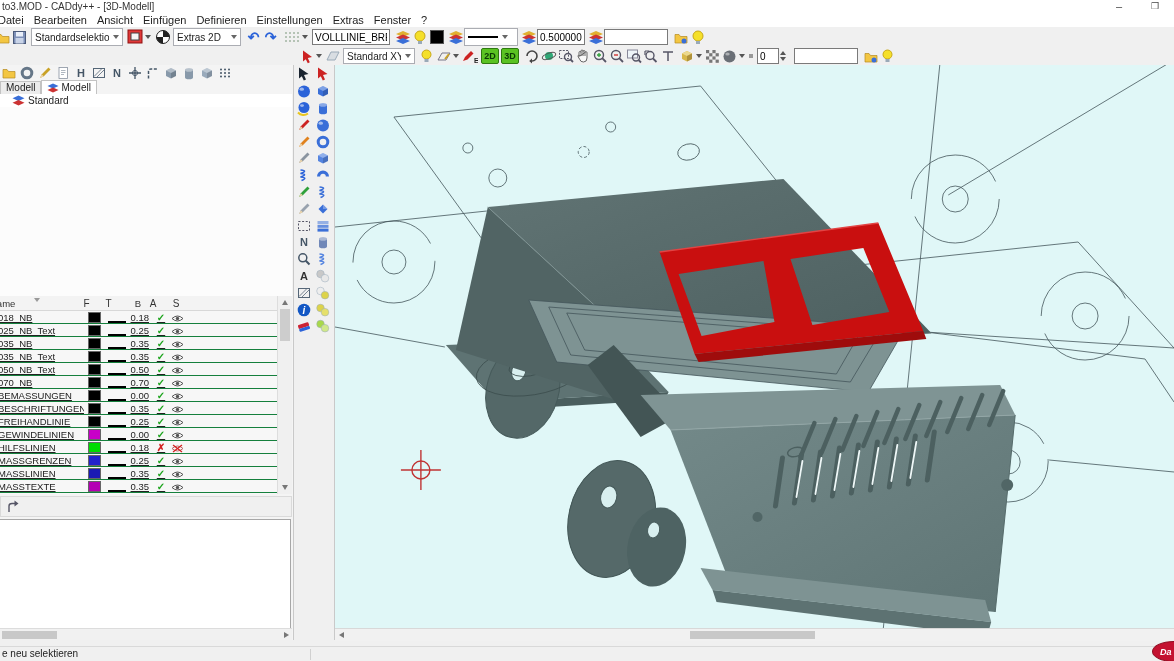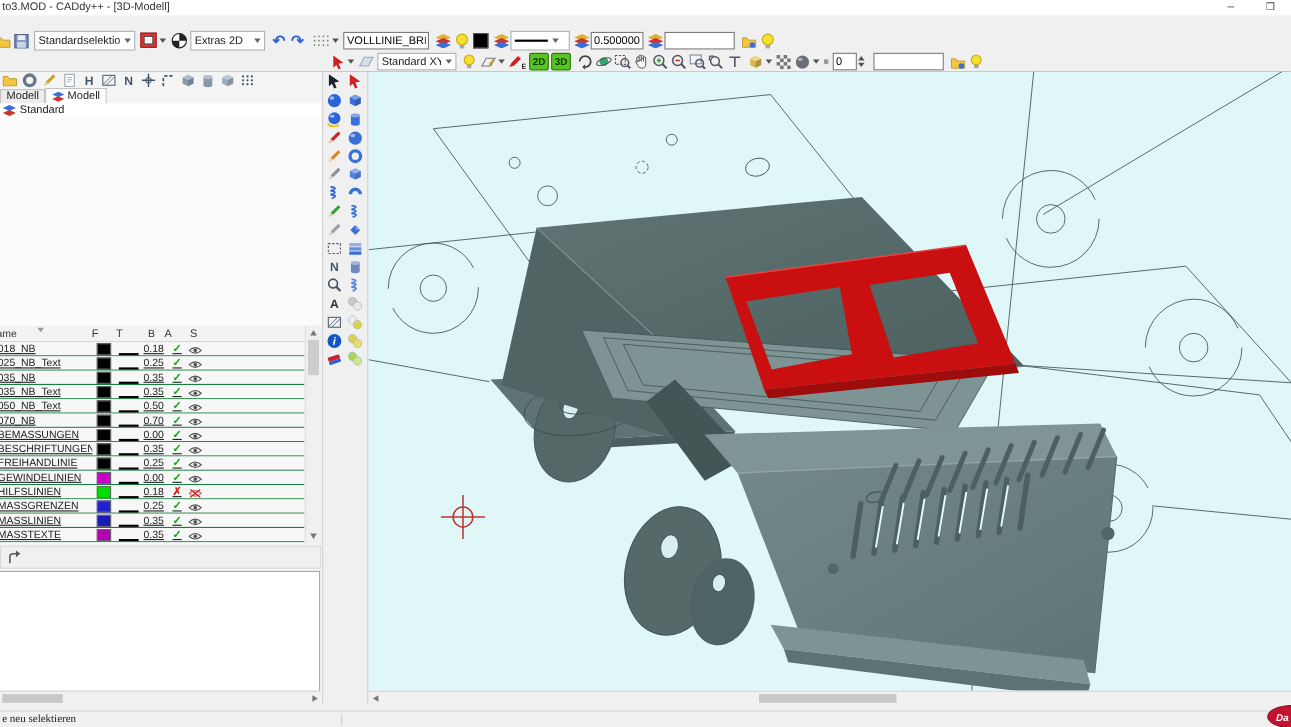--- a/index.html
+++ b/index.html
@@ -39,21 +39,21 @@
   .spin-down{border-top:4px solid #555;}
   
   .leftpanel{position:absolute;top:65px;left:0;width:293px;height:575px;background:#f4f4f4;
              border-right:1px solid #c9c9c9;overflow:hidden;}
   .ptoolbar{position:absolute;top:0;left:0;right:0;height:16px;display:flex;align-items:center;}
   .tabs{position:absolute;top:16px;left:0;right:0;height:13px;display:flex;align-items:flex-end;}
   .tab{height:12px;padding:0 5px;font-size:10px;line-height:12px;border:1px solid #c3c3c3;border-bottom:none;
        background:#ececec;display:flex;align-items:center;gap:2px;}
   .tab.active{background:#fff;height:13px;}
   .tree{position:absolute;top:29px;left:0;right:1px;height:13px;background:#fff;display:flex;
-        align-items:center;gap:3px;padding-left:2px;font-size:10px;}
+        align-items:center;gap:3px;padding-left:12px;font-size:10px;}
   .panelbody{position:absolute;top:42px;left:0;right:1px;height:189px;background:#fcfcfc;}
   
   .statuswin{position:absolute;left:79px;top:51px;width:122px;height:156px;background:#fafafa;
              border:1px solid #cfcfcf;box-shadow:2px 2px 4px rgba(0,0,0,0.12);}
   .statuswin .swtitle{position:absolute;left:8px;top:5px;font-size:10px;color:#888;}
   .statuswin .swbtn{position:absolute;right:4px;top:4px;width:15px;height:11px;background:#e8e8e8;
              border:1px solid #d0d0d0;}
   .statuswin .swleft{position:absolute;left:0;top:18px;bottom:4px;width:59px;background:#f1f1f1;}
   .statuswin .swdiv{position:absolute;left:61px;top:18px;bottom:4px;width:1px;background:#8a8a8a;}
   .statuswin .swboxes{position:absolute;left:65px;top:17px;}
@@ -99,38 +99,51 @@
   
   .viewport{position:absolute;left:335px;top:65px;width:839px;height:563px;background:#e0f7f7;overflow:hidden;}
   .vp-scroll{position:absolute;left:335px;right:0;top:628px;height:12px;background:#f1f1f1;
              border-top:1px solid #d8d8d8;}
   .vp-scroll .larr{position:absolute;left:4px;top:2.5px;width:0;height:0;border-top:3.5px solid transparent;
              border-bottom:3.5px solid transparent;border-right:5px solid #777;}
   .vp-scroll .thumb{position:absolute;left:355px;top:2px;width:125px;height:8px;background:#c8c8c8;}
   
   .statusbar{position:absolute;left:0;right:0;top:646px;height:15px;background:#f0f0f0;
              border-top:1px solid #d9d9d9;}
-  .sb-msg{position:absolute;left:2px;top:1px;font-size:10px;color:#222;font-family:Liberation Serif, serif;}
+  .sb-msg{position:absolute;left:2px;top:1px;font-size:10px;color:#222;}
   .sb-div{position:absolute;left:310px;top:2px;bottom:2px;width:1px;background:#d0d0d0;}
   .badge{position:absolute;left:1152px;top:641px;width:44px;height:21px;border-radius:50%;
          background:#c41230;border:1px solid #8f0c20;color:#fff;font-weight:bold;font-size:9px;
          line-height:20px;padding-left:7px;box-sizing:border-box;font-style:italic;}
   svg{display:block;}
 </style>
 </head>
 <body>
 
 <div id="app">
 
   <div class="titlebar">
     <div class="title-text">to3.MOD  -  CADdy++ - [3D-Modell]</div>
     <div class="win-btn" style="left:1104px;">–</div>
     <div class="win-btn" style="left:1140px;font-size:9px;">❒</div>
   </div>
 
+  <div class="menubar">
+    <div class="menubar-inner" id="menu-items">
+        <span class="menu-item">Datei</span>
+        <span class="menu-item">Bearbeiten</span>
+        <span class="menu-item">Ansicht</span>
+        <span class="menu-item">Einfügen</span>
+        <span class="menu-item">Definieren</span>
+        <span class="menu-item">Einstellungen</span>
+        <span class="menu-item">Extras</span>
+        <span class="menu-item">Fenster</span>
+        <span class="menu-item">?</span>
+      </div>
+  </div>
 
   <div class="tb tb1">
     <span class="ibtn" style="margin-left:-6px;">
       <svg width="16" height="15">
           <path d="M2 4.5 L6 4.5 L7.5 6.5 L14 6.5 L14 13 L2 13 Z" fill="#f3c642" stroke="#b58a1f" stroke-width="0.7"></path>
         </svg>
     </span>
     <span class="ibtn">
       <svg width="15" height="15">
           <rect x="1.5" y="1.5" width="12" height="12" fill="#7d90b8" stroke="#4a5a7a"></rect>

